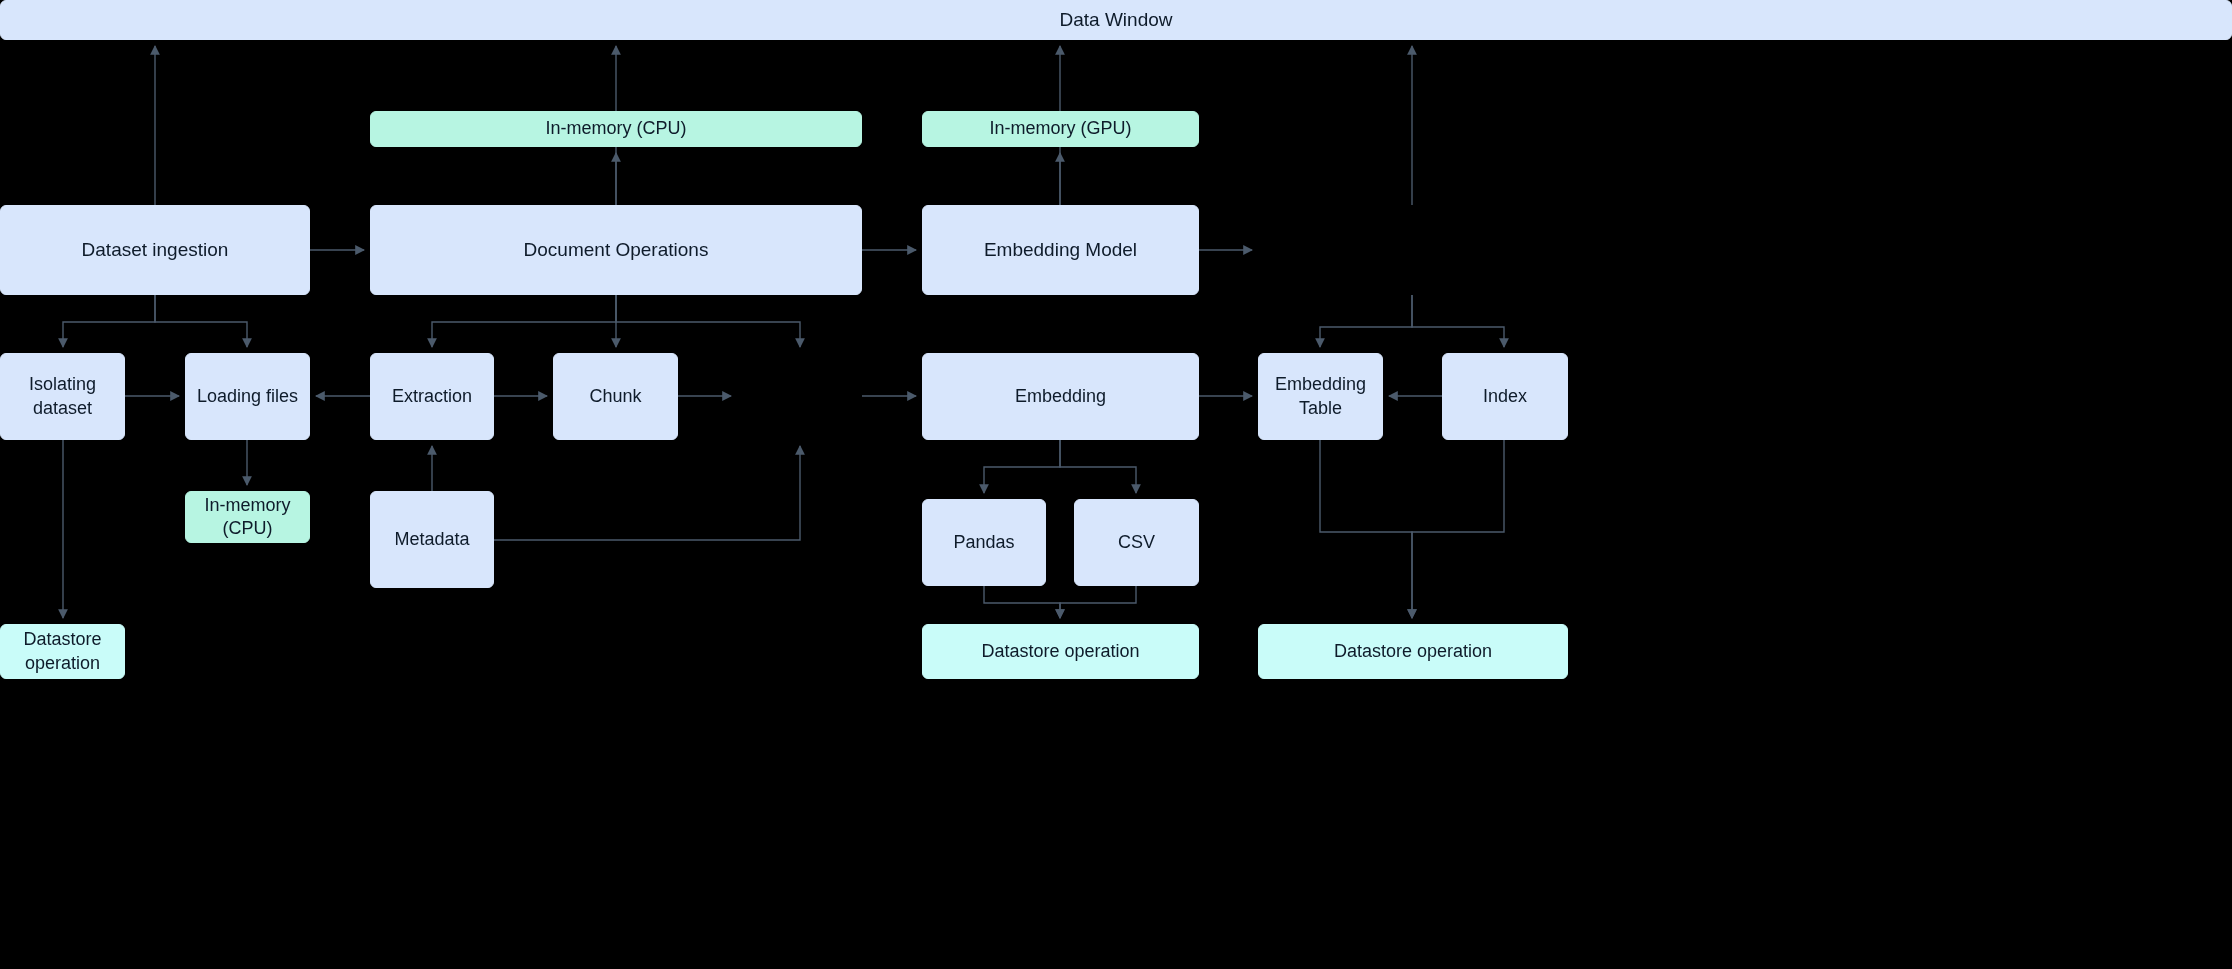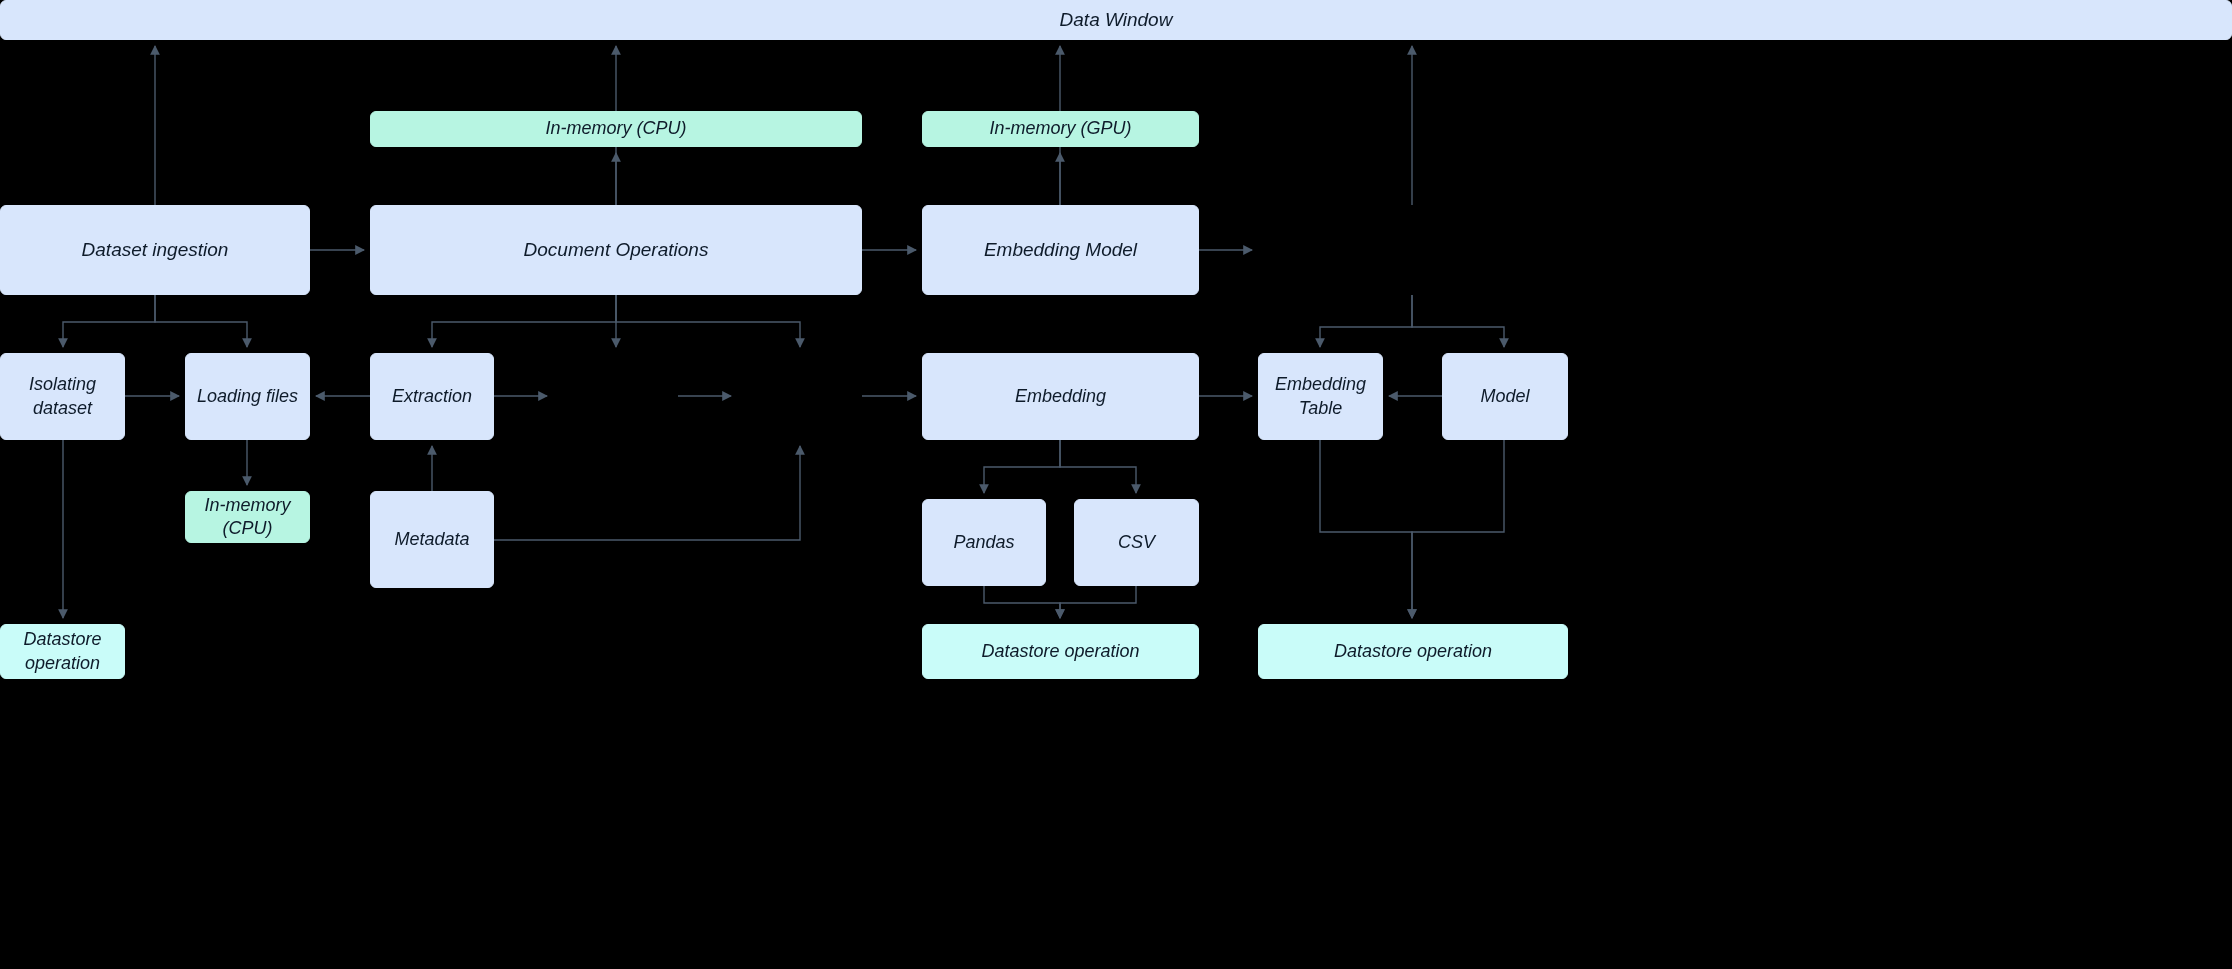--- a/index.html
+++ b/index.html
@@ -1,18 +1,18 @@
 <!DOCTYPE html>
 <html><head>
 <meta charset="utf-8">
 <style>
   html,body{margin:0;padding:0;background:#000;}
   body{width:2232px;height:969px;overflow:hidden;
        font-family:"Liberation Sans","DejaVu Sans",sans-serif;}
-  #canvas{position:relative;width:2232px;height:969px;background:#000;font-style:italic;}
+  #canvas{position:relative;width:2232px;height:969px;background:#000;}
   svg.edges{position:absolute;left:0;top:0;width:2232px;height:969px;overflow:visible;}
   .node{position:absolute;box-sizing:border-box;display:flex;align-items:center;
         justify-content:center;text-align:center;border-radius:6px;
         color:#0e1b2a;line-height:1.28;padding:4px 8px;}
   .n-blue{background:#d8e6fc;border:1px solid #d8e6fc;}
   .n-mint{background:#b7f5e2;border:1px solid #b7f5e2;}
   .n-cyan{background:#c9fcf9;border:1px solid #c9fcf9;}
   .fs-lg{font-size:19px;}
   .fs-md{font-size:18px;}
 </style>
@@ -104,32 +104,35 @@
   </div>
 
   <div class="node n-blue fs-md" style="left:185px;top:353px;width:125px;height:87px">
     <span>Loading files</span>
   </div>
 
   <div class="node n-blue fs-md" style="left:370px;top:353px;width:124px;height:87px">
     <span>Extraction</span>
   </div>
 
+  <div class="node n-blue fs-md" style="left:553px;top:353px;width:125px;height:87px">
+    <span>Chunk</span>
+  </div>
 
 
   <div class="node n-blue fs-md" style="left:922px;top:353px;width:277px;height:87px">
     <span>Embedding</span>
   </div>
 
   <div class="node n-blue fs-md" style="left:1258px;top:353px;width:125px;height:87px">
     <span>Embedding Table</span>
   </div>
 
   <div class="node n-blue fs-md" style="left:1442px;top:353px;width:126px;height:87px">
-    <span>Model</span>
+    <span>Index</span>
   </div>
 
   <div class="node n-mint fs-md" style="left:185px;top:491px;width:125px;height:52px">
     <span>In-memory (CPU)</span>
   </div>
 
   <div class="node n-blue fs-md" style="left:370px;top:491px;width:124px;height:97px">
     <span>Metadata</span>
   </div>
 

